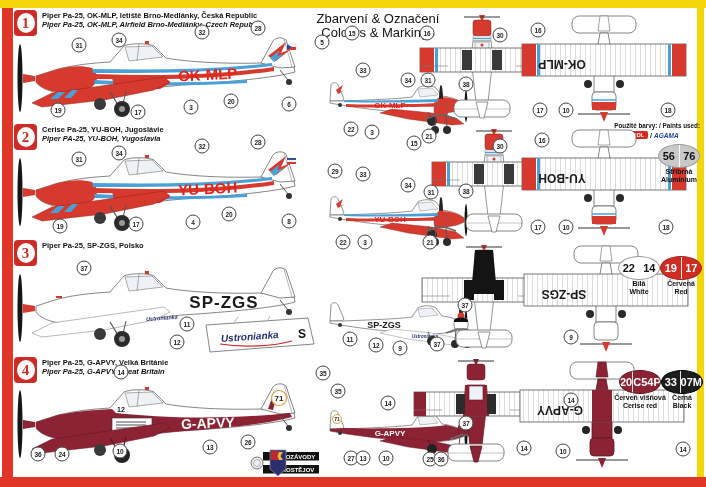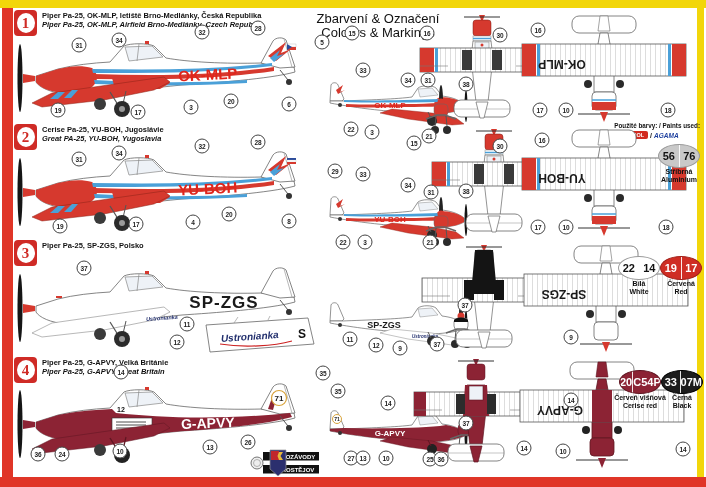--- a/index.html
+++ b/index.html
@@ -64,21 +64,21 @@
   <div class="main-title">
     <div>Zbarvení &amp; Označení</div>
     <div>Colours &amp; Markings</div>
   </div>
 
   <div>
     <div class="badge" style="left:14px;top:10px">
       <span class="inner">1</span>
       </div>
     <div class="stitle" style="left:42px;top:11px;width:300px">
-      <div>Piper Pa-25, OK-MLP, letiště Brno-Medlánky, Česká Republika</div>
+      <div>Piper Pa-25, OK-MLP, letiště Brno-Medlánky, Česká Republic</div>
       <div class="en">Piper Pa-25, OK-MLP, Airfield Brno-Medlánky, Czech Republic</div>
     </div>
 
     <svg class="v" style="left:12px;top:32px" width="310" height="88" viewBox="0 0 310 88">
       <ellipse cx="8" cy="46" rx="2.5" ry="34" fill="#151515"></ellipse>
       <path d="M24,44 L46,37 C62,33 80,31 98,30 L112,14 C118,11 136,11 142,14 L154,26 C176,30 212,32 250,31 L282,35 L283,40 C258,47 200,51 170,53 C140,56 112,59 94,61 L56,62 C38,61 27,55 24,50 Z" fill="#fff" stroke="#666" stroke-width="0.8"></path>
       <path d="M249,31 L261,9 C264,5 271,5 274,8 L283,35 L268,36 Z" fill="#fff" stroke="#666" stroke-width="0.8"></path>
       <line x1="272" y1="7" x2="280" y2="35" stroke="#888" stroke-width="0.6"></line>
       <path d="M24,44 L46,37 C58,34 70,33 80,36 C88,43 86,53 76,57 L56,61 C38,61 27,55 24,50 Z" fill="#d6392e"></path>
       <path d="M80,37 C140,38 200,38 260,31 L260,34 C200,41 140,41 81,41 Z" fill="#4aa0d8"></path>
@@ -176,21 +176,21 @@
       <polygon points="82,98 90,98 86,108" fill="#d6392e"></polygon>
     </svg>
   </div>
 
   <div>
     <div class="badge" style="left:14px;top:124px">
       <span class="inner">2</span>
       </div>
     <div class="stitle" style="left:42px;top:125px;width:300px">
       <div>Cerise Pa-25, YU-BOH, Jugoslávie</div>
-      <div class="en">Great PA-25, YU-BOH, Yugoslavia</div>
+      <div class="en">Piper PA-25, YU-BOH, Yugoslavia</div>
     </div>
 
     <svg class="v" style="left:12px;top:146px" width="310" height="88" viewBox="0 0 310 88">
       <ellipse cx="8" cy="46" rx="2.5" ry="34" fill="#151515"></ellipse>
       <path d="M24,44 L46,37 C62,33 80,31 98,30 L112,14 C118,11 136,11 142,14 L154,26 C176,30 212,32 250,31 L282,35 L283,40 C258,47 200,51 170,53 C140,56 112,59 94,61 L56,62 C38,61 27,55 24,50 Z" fill="#fff" stroke="#666" stroke-width="0.8"></path>
       <path d="M249,31 L261,9 C264,5 271,5 274,8 L283,35 L268,36 Z" fill="#fff" stroke="#666" stroke-width="0.8"></path>
       <line x1="272" y1="7" x2="280" y2="35" stroke="#888" stroke-width="0.6"></line>
       <path d="M24,44 L46,37 C58,34 70,33 80,36 C88,43 86,53 76,57 L56,61 C38,61 27,55 24,50 Z" fill="#d6392e"></path>
       <path d="M80,37 C140,38 200,38 260,31 L260,34 C200,41 140,41 81,41 Z" fill="#4aa0d8"></path>
       <path d="M81,42 C140,44 200,44 262,35 L262,39 C200,48 140,48 82,47 Z" fill="#d6392e"></path>

